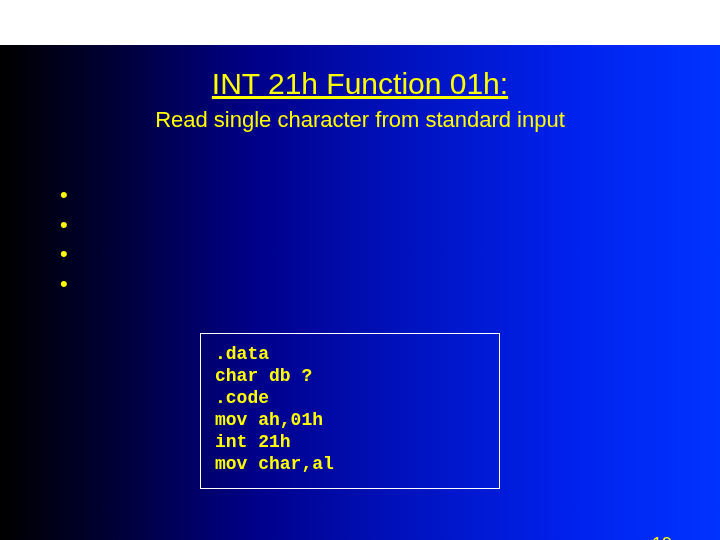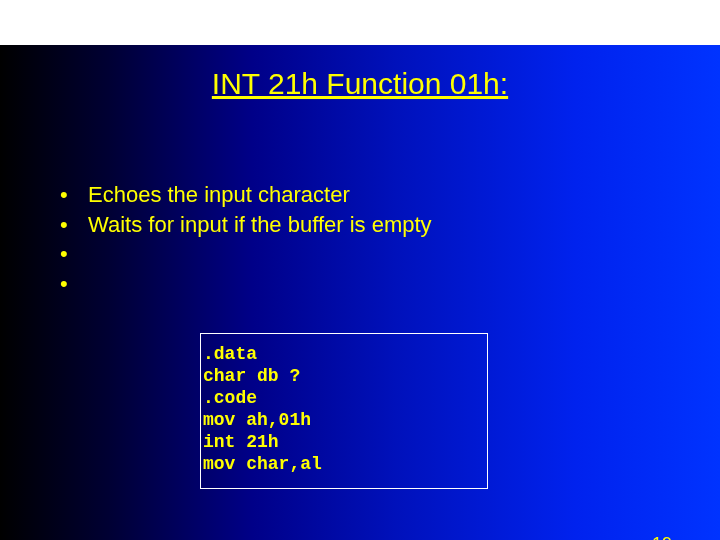--- a/index.html
+++ b/index.html
@@ -53,21 +53,21 @@
   .dot {
     width: 28px;
     flex-shrink: 0;
   }
   .codebox {
     position: absolute;
     top: 288px;
     left: 200px;
     width: 270px;
     border: 1px solid #ffffff;
-    padding: 10px 14px 12px 2px;
+    padding: 10px 14px 12px 14px;
     color: #ffff00;
     font-family: "Courier New", Courier, monospace;
     font-size: 18px;
     font-weight: bold;
     line-height: 1.22;
     white-space: pre;
   }
   .pagenum {
     position: absolute;
     right: 48px;
@@ -75,29 +75,28 @@
     color: #ffff00;
     font-size: 18px;
   }
 </style>
 </head>
 <body>
 
 <div class="slide">
 
   <div class="title">INT 21h Function 01h:</div>
+  <div class="subtitle">Read single character from standard input</div>
 
   <div class="bullets">
     <div class="bullet-row">
       <span class="dot">•</span>
-      <span>Echoes the input character</span>
     </div>
     <div class="bullet-row">
       <span class="dot">•</span>
-      <span>Waits for input if the buffer is empty</span>
     </div>
     <div class="bullet-row">
       <span class="dot">•</span>
     </div>
     <div class="bullet-row">
       <span class="dot">•</span>
     </div>
   </div>
 
   <div class="codebox"><span>.data</span>

